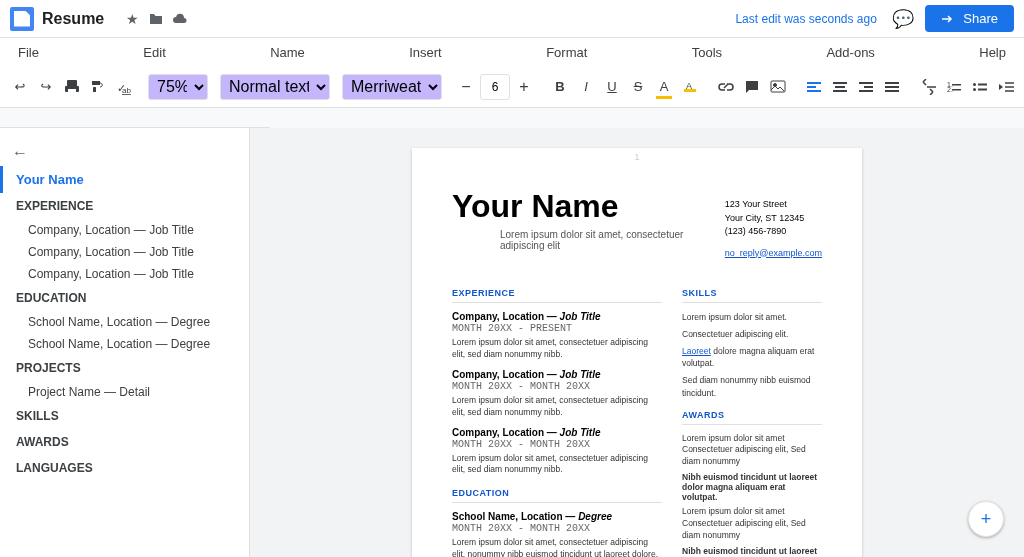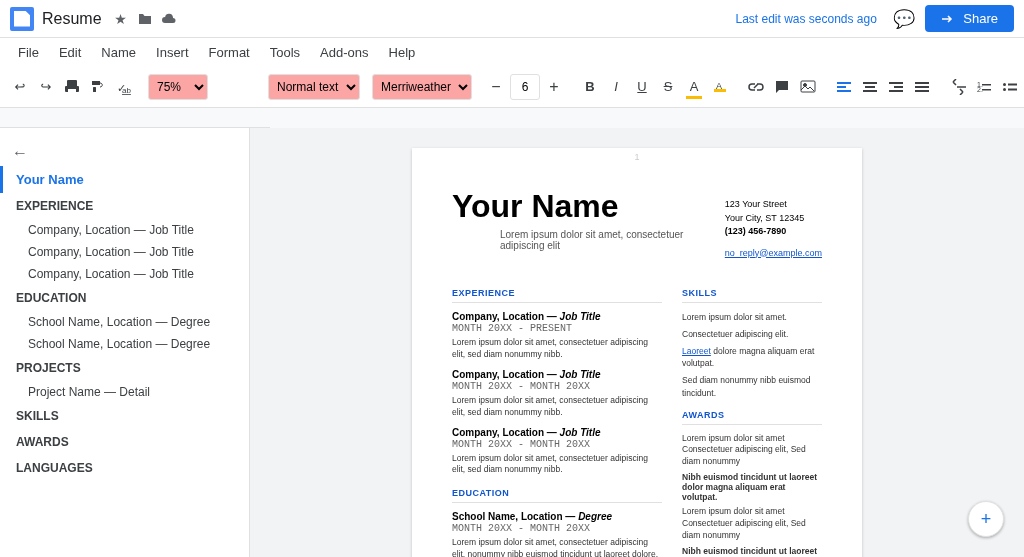--- a/index.html
+++ b/index.html
@@ -6,54 +6,54 @@
     body { font-family: Arial, sans-serif; font-size: 12px; background: #f1f3f4; width: 1024px; height: 557px; overflow: hidden; }
 
     
     .titlebar {
       display: flex; align-items: center; background: #fff;
       padding: 6px 10px; border-bottom: 1px solid #e0e0e0;
       height: 38px;
     }
     .app-icon { width: 24px; height: 24px; background: #4285f4; border-radius: 2px; margin-right: 8px; flex-shrink: 0; display: flex; align-items: center; justify-content: center; }
     .app-icon-inner { width: 16px; height: 16px; background: #fff; clip-path: polygon(0 0, 70% 0, 100% 30%, 100% 100%, 0 100%); }
-    .doc-title { font-size: 16px; font-weight: normal; color: #202124; margin-right: 10px; }
+    .doc-title { font-size: 16px; font-weight: bold; color: #202124; margin-right: 19px; }
     .title-icons { display: flex; gap: 6px; align-items: center; margin-right: auto; }
     .title-icon { width: 18px; height: 18px; cursor: pointer; display: flex; align-items: center; justify-content: center; color: #5f6368; font-size: 14px; }
     .last-edit { color: #1a73e8; font-size: 12px; margin-left: auto; margin-right: 16px; }
     .share-btn {
       background: #1a73e8; color: #fff; border: none; border-radius: 4px;
       padding: 6px 16px; font-size: 13px; cursor: pointer; display: flex; align-items: center; gap: 8px;
     }
     .comments-icon { color: #5f6368; font-size: 18px; margin-right: 10px; cursor: pointer; }
 
     
     .menubar {
       display: flex; align-items: center; background: #fff;
-      padding: 2px 10px; height: 28px; gap: 4px;
+      padding: 2px 10px; height: 28px; gap: 4px; justify-content: space-between;
     }
     .menu-item { color: #3c4043; font-size: 13px; padding: 3px 8px; cursor: pointer; border-radius: 3px; white-space: nowrap; }
 
     
     .toolbar {
       display: flex; align-items: center; background: #fff;
       padding: 3px 8px; height: 42px; border-bottom: 1px solid #e0e0e0;
       gap: 2px;
     }
     .toolbar-btn {
       padding: 4px 4px; cursor: pointer; border-radius: 3px; color: #3c4043;
       display: flex; align-items: center; font-size: 13px; height: 28px; min-width: 24px; justify-content: center;
     }
     .toolbar-divider { width: 1px; height: 20px; background: #e0e0e0; margin: 0 4px; }
     .toolbar-select {
       border: 1px solid #e0e0e0; border-radius: 3px; padding: 2px 4px;
-      font-size: 12px; cursor: pointer; background: #fca5a5; height: 26px;
+      font-size: 16px; cursor: pointer; background: #c4b5fd; height: 26px;
     }
     .zoom-select { width: 60px; }
-    .style-select { width: 110px; margin-left: 48px; }
+    .style-select { width: 110px; }
     .font-select { width: 100px; }
     .font-size-ctrl { display: flex; align-items: center; gap: 2px; }
     .font-size-input { width: 30px; text-align: center; border: 1px solid #e0e0e0; border-radius: 3px; height: 26px; font-size: 12px; }
     .toolbar-btn-bold { font-weight: bold; }
     .toolbar-btn-italic { font-style: italic; }
     .toolbar-btn-underline { text-decoration: underline; }
     .color-btn { position: relative; }
     .color-underline { position: absolute; bottom: 2px; left: 4px; right: 4px; height: 3px; background: #fbbc04; }
 
     
@@ -103,21 +103,21 @@
       background: #fff; width: 450px; min-height: 600px;
       box-shadow: 0 1px 3px rgba(0,0,0,0.2); padding: 40px 40px 40px 40px;
       position: relative;
     }
 
     
     .resume-header { display: flex; justify-content: space-between; margin-bottom: 16px; }
     .resume-name { font-size: 32px; font-weight: bold; color: #000; margin-bottom: 4px; }
     .resume-tagline { font-size: 10px; color: #555; padding-left: 48px; }
     .resume-contact { text-align: left; font-size: 9px; color: #000; line-height: 1.5; padding-top: 10px; }
-    .resume-contact-bold { font-weight: bold; }
+    .resume-contact-bold { font-weight: normal; }
     .resume-contact-link { color: #1155cc; text-decoration: underline; margin-top: 8px; }
 
     .resume-section-title { color: #1155cc; font-size: 9px; font-weight: bold; margin-top: 12px; margin-bottom: 4px; letter-spacing: 0.5px; }
     .resume-divider { border: none; border-top: 1px solid #e0e0e0; margin-bottom: 8px; }
     .resume-body { display: flex; gap: 20px; }
     .resume-left { flex: 1.2; }
     .resume-right { flex: 0.8; }
 
     .exp-title { font-size: 10px; font-weight: bold; color: #000; margin-bottom: 1px; }
     .exp-title em { font-style: italic; }

